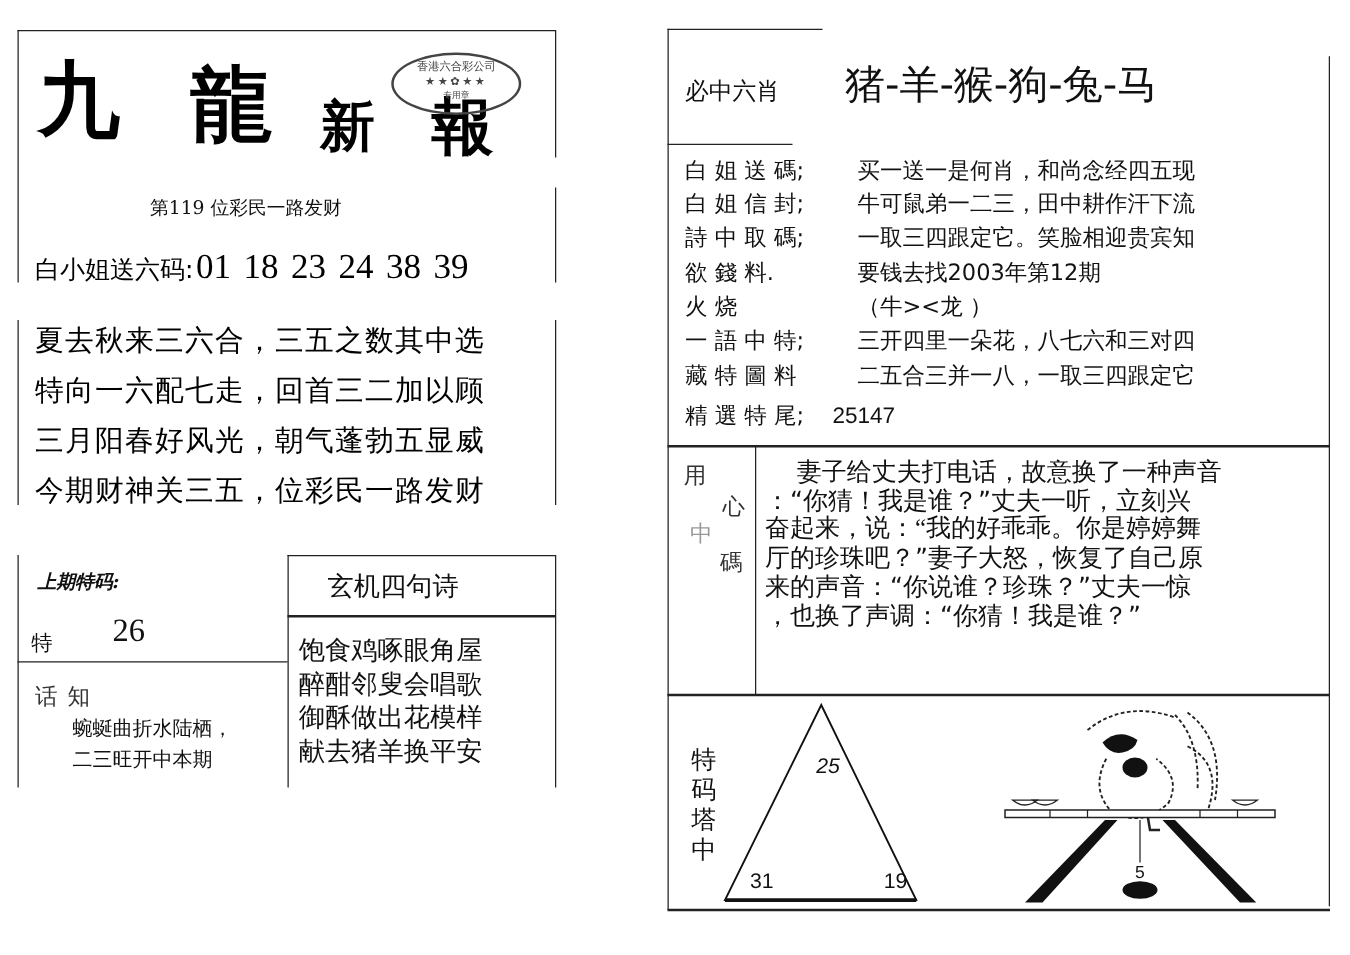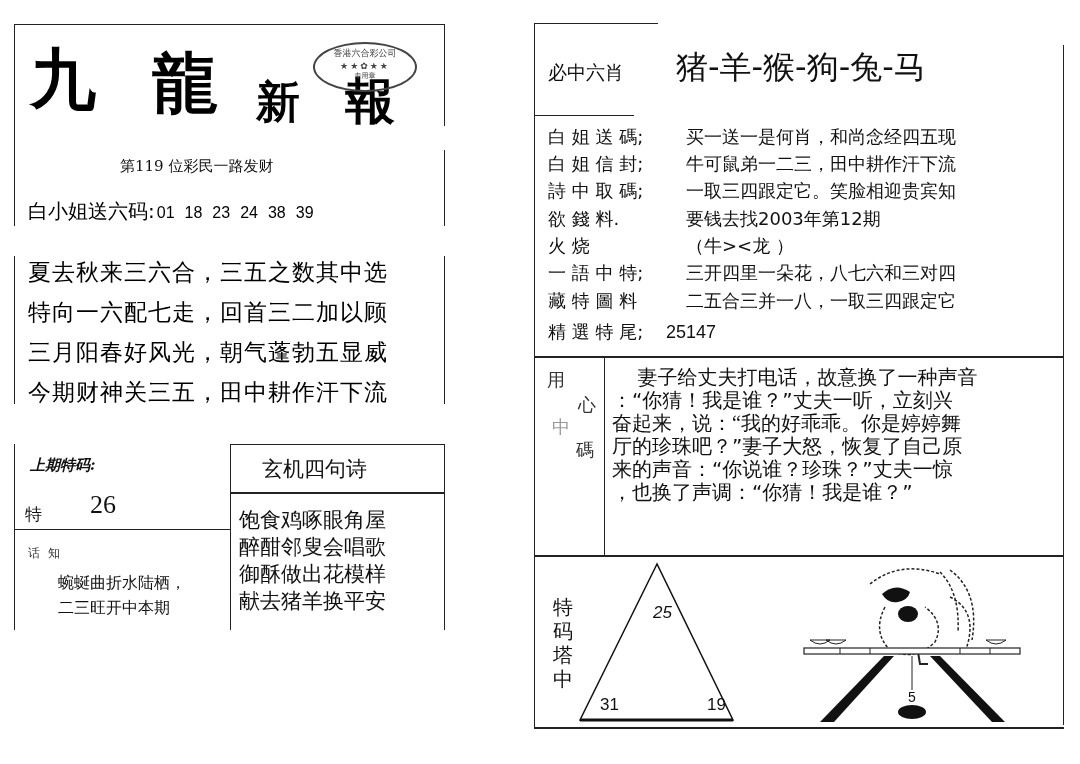--- a/index.html
+++ b/index.html
@@ -13,30 +13,30 @@
 
   
   .masthead-char { position: absolute; font-family: "DejaVu Serif", "Liberation Serif", serif; font-weight: bold; color: #000; line-height: 1; }
   .stamp { position: absolute; left: 313px; top: 42px; width: 104px; height: 50px; border: 2px solid #444; border-radius: 50%; text-align: center; color: #444; }
   .stamp-top { font-size: 9px; margin-top: 3px; font-family: "DejaVu Serif", serif; letter-spacing: 0; }
   .stamp-stars { font-size: 9px; letter-spacing: 2px; margin-top: 1px; }
   .stamp-bottom { font-size: 7px; margin-top: 0; }
 
   .tagline { position: absolute; left: 120px; top: 157px; font-family: "DejaVu Serif", "Liberation Serif", serif; font-size: 15px; color: #111; }
   .six-codes { position: absolute; left: 28px; top: 198px; font-size: 20px; color: #000; white-space: nowrap; }
-  .six-codes .num { font-family: Liberation Sans, sans-serif; font-size: 16px; margin-left: 10px; }
+  .six-codes .num { font-family: Liberation Serif, serif; font-size: 28px; margin-left: 10px; }
   .six-codes .num.first { margin-left: 2px; }
 
   .poem-line { position: absolute; left: 28px; font-size: 23px; color: #000; letter-spacing: 1px; white-space: nowrap; }
 
   .last-special-label { position: absolute; left: 30px; top: 456px; font-family: "DejaVu Serif", serif; font-style: italic; font-weight: bold; font-size: 15px; }
   .te-label { position: absolute; left: 25px; top: 503px; font-family: "DejaVu Serif", serif; font-size: 17px; }
   .te-value { position: absolute; left: 90px; top: 490px; font-family: "Liberation Serif", serif; font-size: 26px; }
 
-  .hint-title { position: absolute; left: 28px; top: 545px; font-family: "DejaVu Serif", serif; font-size: 12px; color: #333; letter-spacing: 8px; }
+  .hint-title { position: absolute; left: 28px; top: 545px; font-family: "DejaVu Serif", serif; font-size: 18px; color: #333; letter-spacing: 8px; }
   .hint-line { position: absolute; left: 26px; font-size: 16px; white-space: nowrap; margin-left: 32px; }
 
   .xj-title { position: absolute; left: 262px; top: 455px; font-size: 21px; }
   .xj-line { position: absolute; left: 239px; font-size: 21px; white-space: nowrap; letter-spacing: 0; line-height: 1; }
 
   
   .bz-label { position: absolute; left: 548px; top: 60px; font-size: 19px; }
   .bz-animals { position: absolute; left: 676px; top: 46px; font-size: 32px; font-weight: normal; white-space: nowrap; }
 
   .tip-row { position: absolute; left: 548px; font-size: 18px; white-space: nowrap; line-height: 1; }
@@ -77,21 +77,21 @@
   <div class="six-codes">
     <span>白小姐送六码:</span><span class="num first">01</span><span class="num">18</span><span class="num">23</span><span class="num">24</span><span class="num">38</span><span class="num">39</span>
   </div>
 
   <div class="vline" style="left:14px; top:256px; height:148px;"></div>
   <div class="vline" style="left:444px; top:256px; height:148px;"></div>
   <div>
     <div class="poem-line" style="top:257px;">夏去秋来三六合，三五之数其中选</div>
     <div class="poem-line" style="top:297px;">特向一六配七走，回首三二加以顾</div>
     <div class="poem-line" style="top:337px;">三月阳春好风光，朝气蓬勃五显威</div>
-    <div class="poem-line" style="top:377px;">今期财神关三五，田中耕作汗下流</div>
+    <div class="poem-line" style="top:377px;">今期财神关三五，位彩民一路发财</div>
   </div>
 
   <div class="vline" style="left:14px; top:444px; height:186px;"></div>
   <div class="hline" style="left:14px; top:529px; width:216px;"></div>
   <div class="vline" style="left:230px; top:444px; height:186px;"></div>
   <div class="hline" style="left:230px; top:444px; width:214px;"></div>
   <div class="hthick" style="left:230px; top:492px; width:214px;"></div>
   <div class="vline" style="left:444px; top:444px; height:186px;"></div>
 
   <div>

